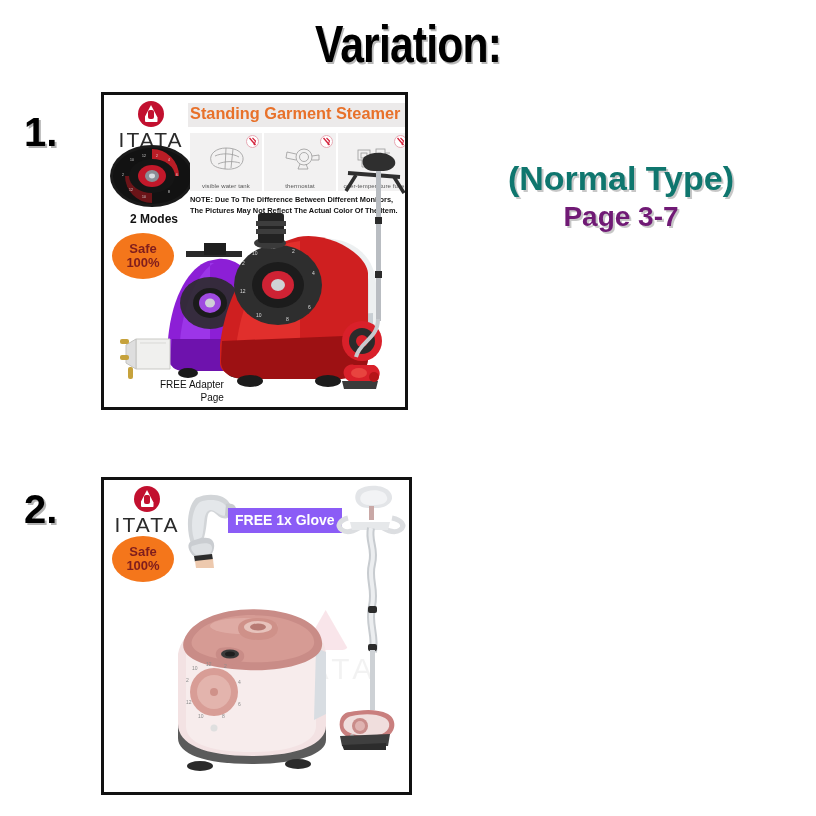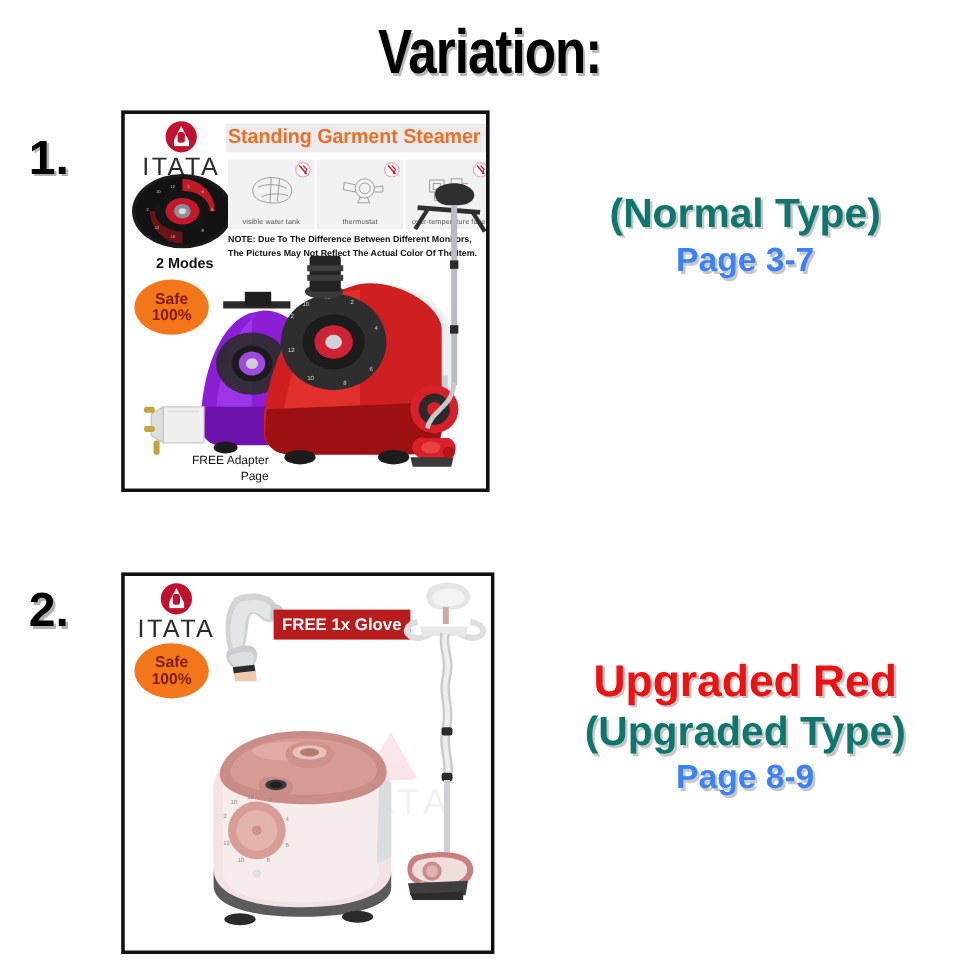--- a/index.html
+++ b/index.html
@@ -126,40 +126,40 @@
     position:absolute; font-size:12px; font-weight:bold; color:#111; white-space:nowrap;
   }
   .dial-art{ position:absolute; }
   .plug-label{
     position:absolute; font-size:10px; font-weight:normal; line-height:1.25;
     text-align:right; color:#111; white-space:nowrap;
   }
 
   
   .glove-banner{
-    position:absolute; background:#b91c1c; color:#fff;
+    position:absolute; background:#8b5cf6; color:#fff;
     font-size:14px; font-weight:bold; padding:4px 7px 5px; white-space:nowrap;
   }
 
   
   .variant-desc{
     position:absolute; text-align:center; width:390px;
   }
   #desc-1{ left:426px; top:66px; }
   #desc-2{ left:426px; top:70px; }
   .desc-color{
     font-size:37px; font-weight:bold; color:#ee1111;
     text-shadow:2px 2px 0 rgba(0,0,0,.22); line-height:1.15;
   }
   .desc-type{
     font-size:34px; font-weight:bold; color:#0f766e;
     text-shadow:2px 2px 0 rgba(0,0,0,.22); line-height:1.2;
   }
   .desc-page{
-    font-size:28px; font-weight:bold; color:#3b82f6;
+    font-size:28px; font-weight:bold; color:#701a75;
     text-shadow:2px 2px 0 rgba(0,0,0,.22); line-height:1.25;
   }
 </style>
 </head>
 <body>
 
 <div class="page-title">Variation:</div>
 
 <div class="variant-row" id="row-1">
 
@@ -442,18 +442,13 @@
         </g>
         <circle cx="66" cy="132" r="3.5" fill="#dfdfdf"></circle>
         <path d="M30 128 C30 148 56 160 104 160 C150 160 178 148 178 130 L178 144 C178 158 150 168 104 168 C56 168 30 158 30 142 Z" fill="#5b5b5b"></path>
         <ellipse cx="52" cy="170" rx="13" ry="5" fill="#2a2a2a"></ellipse>
         <ellipse cx="150" cy="168" rx="13" ry="5" fill="#2a2a2a"></ellipse>
       </svg>
 
     </div>
   </div>
 
-  <div class="variant-desc" id="desc-2">
-    <div class="desc-color">Upgraded Red</div>
-    <div class="desc-type">(Upgraded Type)</div>
-    <div class="desc-page">Page 8-9</div>
-  </div>
 </div>
 
 </body></html>

